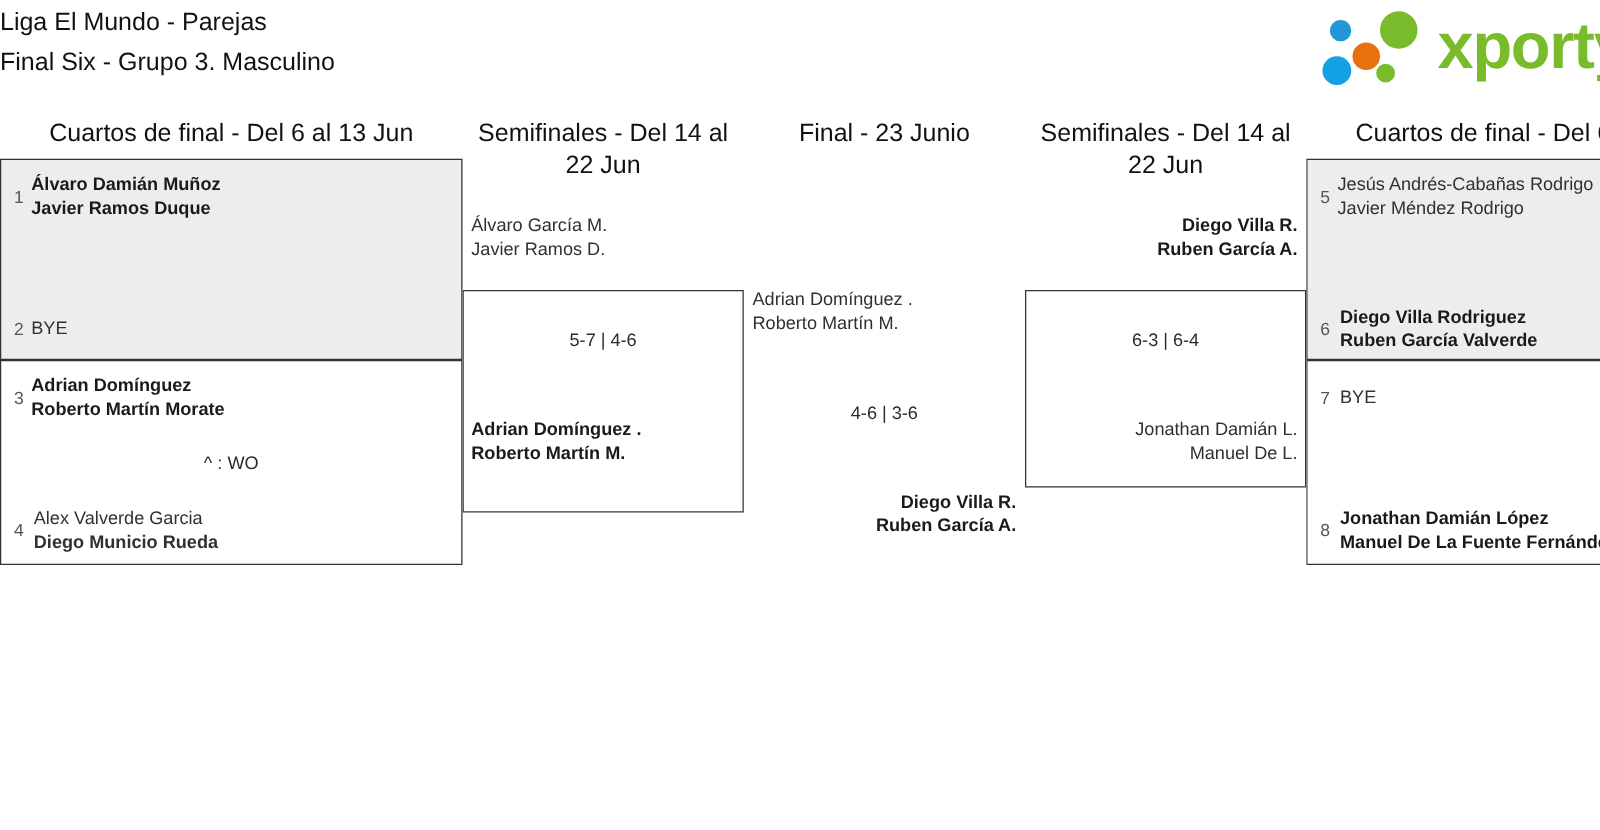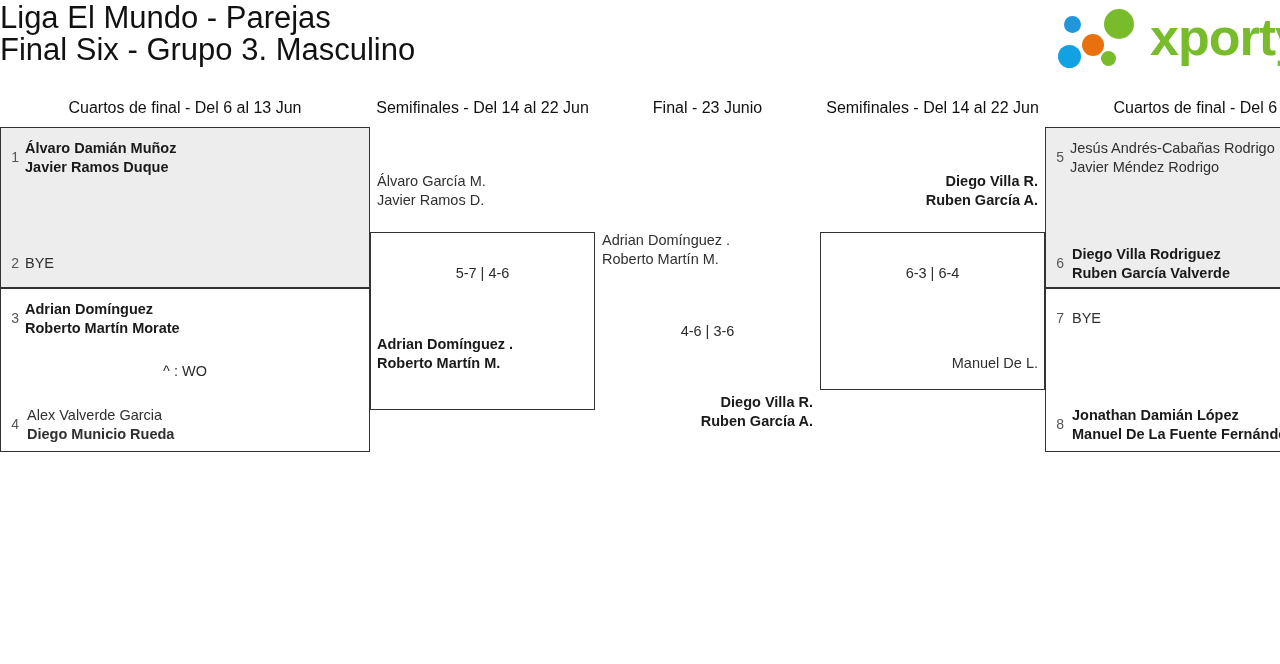--- a/index.html
+++ b/index.html
@@ -19,21 +19,21 @@
   
   #header {
     position: absolute;
     left: 0; top: 0;
     width: 1280px;
     height: 88px;
   }
   #tournament-title {
     position: absolute;
     left: 0; top: 2px;
-    font-size: 31px;
+    font-size: 20px;
     line-height: 32px;
     font-weight: 400;
     color: #111111;
     white-space: pre-line;
   }
   #brand-logo {
     position: absolute;
     right: 6px; top: 4px;
     width: 232px; height: 66px;
   }
@@ -50,21 +50,21 @@
     font-size: 52px;
     line-height: 62px;
     font-weight: 700;
     letter-spacing: -1px;
     color: #78bc2b;
   }
 
   
   .round-header {
     position: absolute;
-    font-size: 16px;
+    font-size: 20px;
     line-height: 25px;
     font-weight: 400;
     color: #111111;
     text-align: center;
   }
   #round-header-qf-left  { left: 0px;    top: 95px; width: 370px; }
   #round-header-sf-left  { left: 370px;  top: 95px; width: 225px; }
   #round-header-final    { left: 595px;  top: 95px; width: 225px; }
   #round-header-sf-right { left: 820px;  top: 95px; width: 225px; }
   #round-header-qf-right { left: 1045px; top: 95px; width: 370px; white-space: nowrap; }
@@ -190,20 +190,21 @@
 <span class="player-line loser" style="position:absolute; left:602px; top:250px;">Roberto Martín M.</span>
 <span class="score-line score-center" style="position:absolute; left:595px; top:322px; width:225px;">4-6 | 3-6</span>
 <span class="player-line winner score-right" style="position:absolute; left:595px; top:393px; width:218px; text-align:right;">Diego Villa R.</span>
 <span class="player-line winner score-right" style="position:absolute; left:595px; top:412px; width:218px; text-align:right;">Ruben García A.</span>
 
 <span class="player-line winner" style="position:absolute; left:820px; top:172px; width:218px; text-align:right;">Diego Villa R.</span>
 <span class="player-line winner" style="position:absolute; left:820px; top:191px; width:218px; text-align:right;">Ruben García A.</span>
 
 <div class="match-box" id="sf-match-right">
   <span class="score-line score-center" style="left:0px; top:31px; width:223px;">6-3 | 6-4</span>
+  <span class="player-line loser" style="left:0px; top:102px; width:217px; text-align:right;">Jonathan Damián L.</span>
   <span class="player-line loser" style="left:0px; top:121px; width:217px; text-align:right;">Manuel De L.</span>
 </div>
 
 <div id="right-clip">
 
   <div class="match-box shaded" id="qf-match-3">
     <span class="seed-num" style="left:2px;  top:20px;">5</span>
     <span class="player-line loser" style="left:24px; top:11px;">Jesús Andrés-Cabañas Rodrigo</span>
     <span class="player-line loser" style="left:24px; top:30px;">Javier Méndez Rodrigo</span>
     <span class="seed-num" style="left:2px;  top:126px;">6</span>

